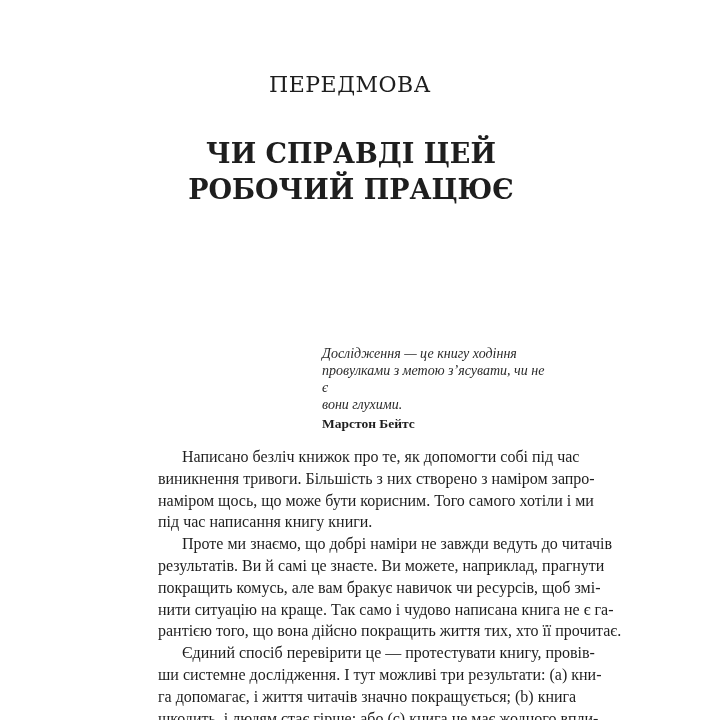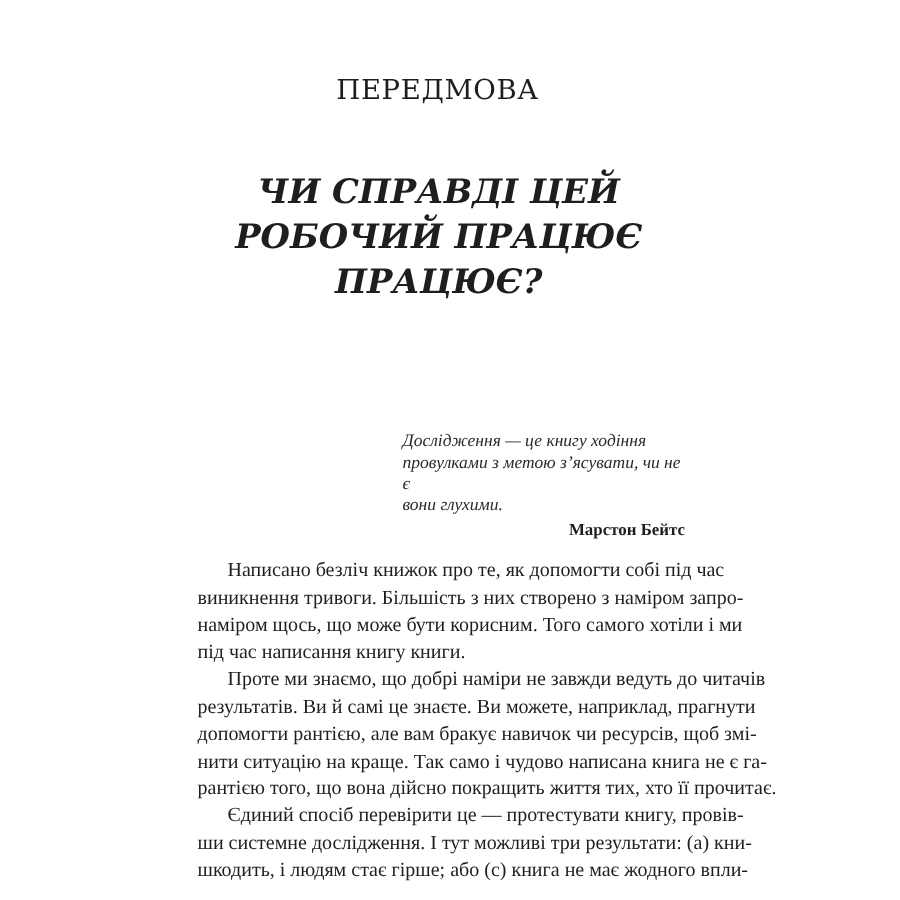--- a/index.html
+++ b/index.html
@@ -15,42 +15,41 @@
       color: #1e1e1e;
       font-family: "DejaVu Serif", "Liberation Serif", serif;
     }
     .page {
       position: absolute;
       left: 0; top: 0;
       width: 720px; height: 720px;
     }
     .section-label {
       position: absolute;
-      top: 60px;
+      top: 72px;
       left: 0;
       width: 700px;
       text-align: center;
       font-family: "DejaVu Serif", serif;
       font-size: 22px;
       letter-spacing: 0.5px;
       font-weight: normal;
       margin: 0;
     }
     .chapter-title {
       position: absolute;
       top: 136px;
       left: 0;
       width: 702px;
       text-align: center;
       font-family: "DejaVu Serif", serif;
       font-weight: bold;
       font-size: 27px;
       line-height: 36px;
       margin: 0;
-      font-style: italic;
     }
     .chapter-title .line { display: block; }
     .epigraph {
       position: absolute;
       top: 345px;
       left: 322px;
       width: 226px;
       margin: 0;
     }
     .epigraph-quote {
@@ -59,21 +58,21 @@
       font-size: 14px;
       line-height: 17px;
       margin: 0;
       color: #2a2a2a;
     }
     .epigraph-author {
       font-family: "Liberation Serif", serif;
       font-weight: bold;
       font-size: 13.5px;
       line-height: 17px;
-      text-align: right;
+      text-align: left;
       margin: 2px 0 0 0;
       color: #1e1e1e;
     }
     .body-text {
       position: absolute;
       top: 446px;
       left: 158px;
       width: 386px;
       margin: 0;
       font-family: "Liberation Serif", serif;
@@ -97,40 +96,40 @@
 </head>
 <body>
 
 <div class="page">
 
   <h2 class="section-label">ПЕРЕДМОВА</h2>
 
   <h1 class="chapter-title">
     <span class="line">ЧИ СПРАВДІ ЦЕЙ</span>
     <span class="line">РОБОЧИЙ ПРАЦЮЄ</span>
-    <span class="line">ПРАЦЮЄ?</span>
   </h1>
 
   <div class="epigraph">
     <p class="epigraph-quote">
       <span>Дослідження — це книгу ходіння</span><br>
       <span>провулками з метою з’ясувати, чи не є</span><br>
       <span>вони глухими.</span>
     </p>
     <p class="epigraph-author">Марстон Бейтс</p>
   </div>
 
   <div class="body-text">
     <span class="line indent">Написано безліч книжок про те, як допомогти собі під час</span>
     <span class="line">виникнення тривоги. Більшість з них створено з наміром запро-</span>
     <span class="line">наміром щось, що може бути корисним. Того самого хотіли і ми</span>
     <span class="line last">під час написання книгу книги.</span>
     <span class="line indent">Проте ми знаємо, що добрі наміри не завжди ведуть до читачів</span>
     <span class="line">результатів. Ви й самі це знаєте. Ви можете, наприклад, прагнути</span>
-    <span class="line">допомогти рантією, але вам бракує навичок чи ресурсів, щоб змі-</span>
+    <span class="line">покращить комусь, але вам бракує навичок чи ресурсів, щоб змі-</span>
     <span class="line">нити ситуацію на краще. Так само і чудово написана книга не є га-</span>
     <span class="line">рантією того, що вона дійсно покращить життя тих, хто її прочитає.</span>
     <span class="line indent">Єдиний спосіб перевірити це — протестувати книгу, провів-</span>
     <span class="line">ши системне дослідження. І тут можливі три результати: (а) кни-</span>
+    <span class="line">га допомагає, і життя читачів значно покращується; (b) книга</span>
     <span class="line">шкодить, і людям стає гірше; або (c) книга не має жодного впли-</span>
   </div>
 
 </div>
 
 </body></html>

